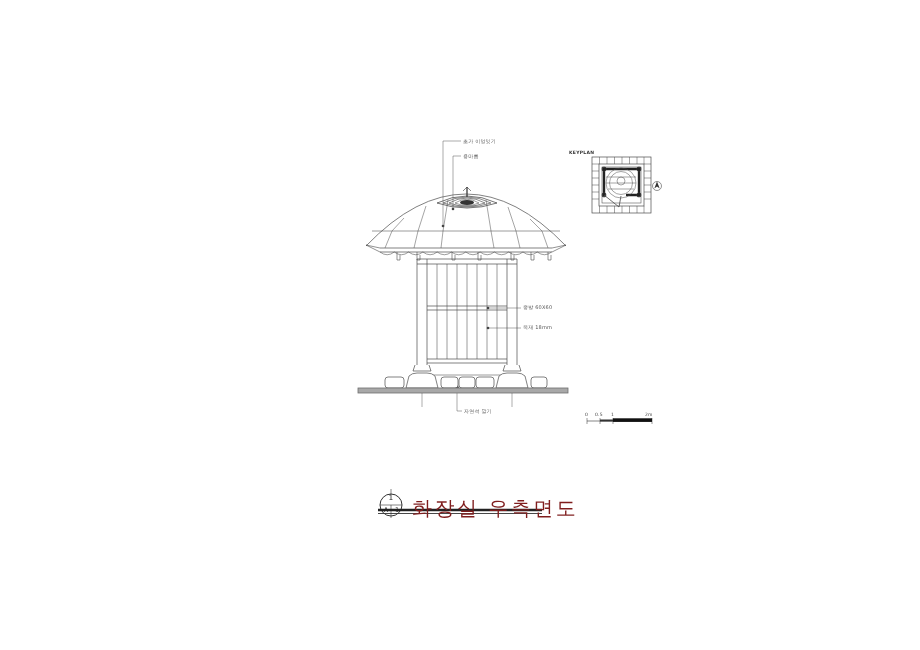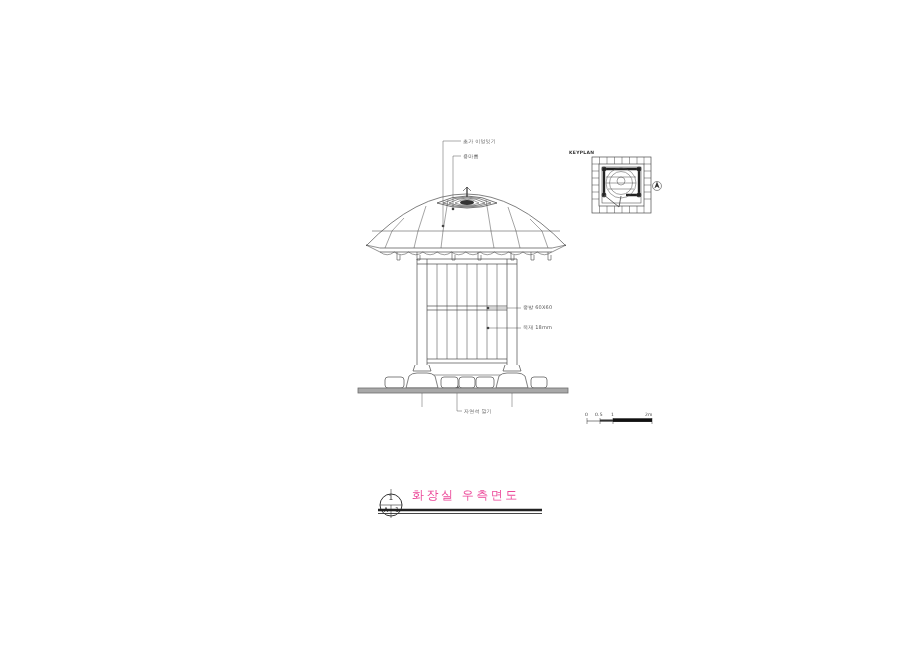--- a/index.html
+++ b/index.html
@@ -18,22 +18,22 @@
     color:#333;letter-spacing:.3px;font-weight:bold;
   }
   .scale-tick{position:absolute;top:412px;}
   .sheet-num-top{position:absolute;left:385px;top:494px;width:12px;text-align:center;
     font-size:7.5px;line-height:8px;color:#222;}
   .sheet-a{position:absolute;left:382px;top:507px;width:8px;text-align:center;
     font-size:6.5px;line-height:7px;color:#222;}
   .sheet-num-bot{position:absolute;left:393px;top:507px;width:8px;text-align:center;
     font-size:6.5px;line-height:7px;color:#222;}
   .drawing-title{
-    position:absolute;left:412px;top:486px;font-size:12px;line-height:18px;
-    color:#ec4899;letter-spacing:2.5px;font-weight:500;white-space:nowrap;
+    position:absolute;left:412px;top:499px;font-size:20px;line-height:18px;
+    color:#7f1d1d;letter-spacing:2.5px;font-weight:500;white-space:nowrap;
   }
 </style>
 </head>
 <body>
 
 <div id="canvas">
 
   <svg id="linework" width="920" height="650" viewBox="0 0 920 650">
 
     <g stroke="#4a4a4a" stroke-width="0.7" fill="none">

